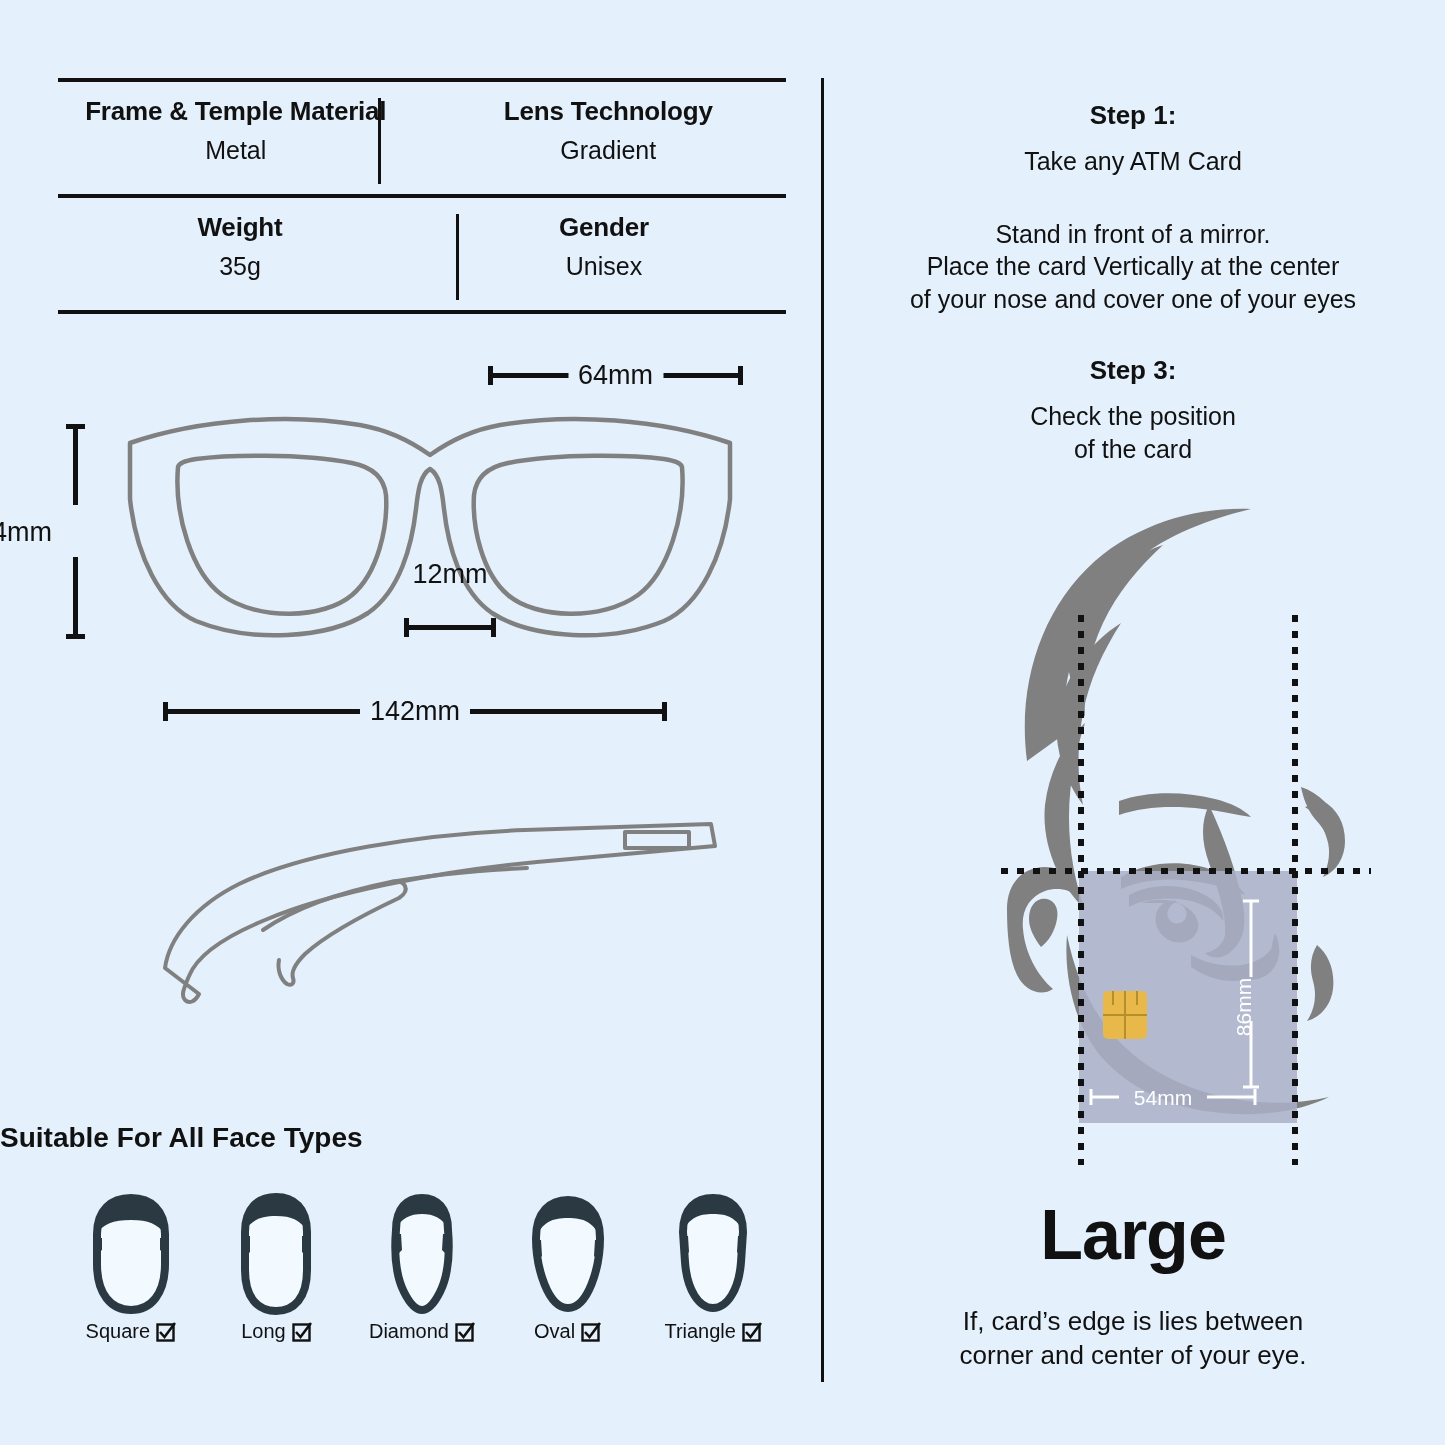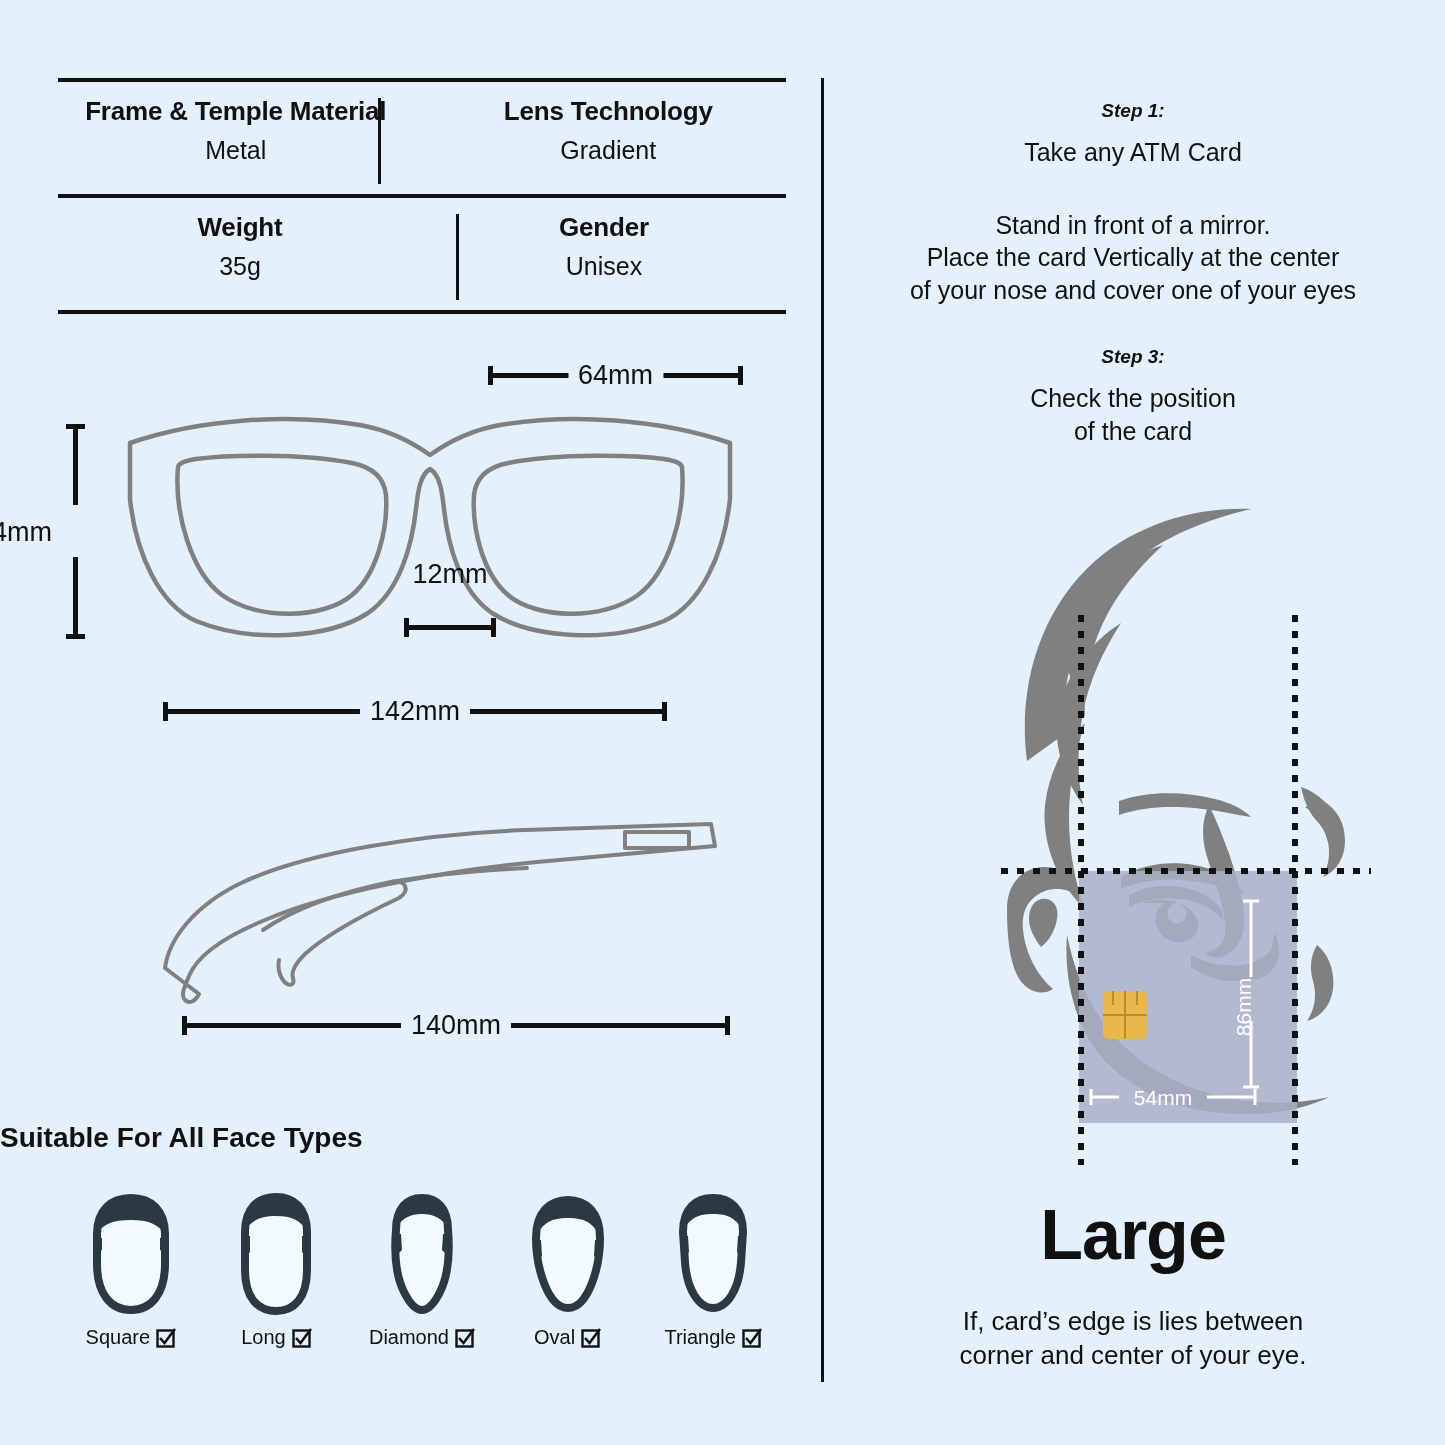--- a/index.html
+++ b/index.html
@@ -49,26 +49,26 @@
 
   .frame-svg{ position:absolute; left:100px; top:405px; }
   .temple-svg{ position:absolute; left:155px; top:818px; }
 
   .faces-heading{
     position:absolute; left:0; top:1122px; width:821px; text-align:left;
     font-size:28px; font-weight:bold;
   }
   .faces-row{ position:absolute; left:58px; top:1190px; width:728px; display:flex; }
   .face-item{ flex:1; display:flex; flex-direction:column; align-items:center; }
-  .face-caption{ margin-top:8px; font-size:20px; display:flex; align-items:center; gap:6px; }
+  .face-caption{ margin-top:2px; font-size:20px; display:flex; align-items:center; gap:6px; }
 
   
   .right-panel{ position:absolute; left:821px; top:0; width:624px; height:1445px; }
   .steps{ position:absolute; left:0; top:100px; width:624px; text-align:center; }
-  .step-title{ font-size:19px; font-weight:bold; margin-bottom:14px;font-style:italic; }
+  .step-title{ font-size:26px; font-weight:bold; margin-bottom:14px; }
   .step-body{ font-size:25px; line-height:1.30; margin-bottom:40px; white-space:pre-line; }
   .step-body.last{ margin-bottom:0; }
 
   .face-scene{ position:absolute; left:150px; top:505px; }
 
   .result{ position:absolute; left:0; top:1195px; width:624px; text-align:center; }
   .result-size{ font-size:70px; font-weight:bold; letter-spacing:-1px; }
   .result-note{ font-size:26px; line-height:1.30; margin-top:30px; white-space:pre-line; }
 </style>
 </head>
@@ -165,26 +165,20 @@
                  C28 172 26 178 30 182 C34 186 40 184 44 176 Z"></path>
         <path d="M108 112 C140 90 186 74 236 64 C244 62 248 64 250 68
                  C252 72 250 76 244 80 C210 96 172 116 150 136
                  C140 146 136 154 138 160 C140 166 136 168 132 166
                  C126 162 122 152 124 142"></path>
         <path d="M236 64 C280 56 330 52 372 50"></path>
         <rect x="470" y="14" width="64" height="16"></rect>
       </g>
     </svg>
 
-    <div class="dimline" style="left:182px; top:1010px; width:548px; height:30px;">
-      <div class="cap" style="left:0;"></div>
-      <div class="bar" style="left:3px; right:3px;"></div>
-      <div class="cap" style="right:0;"></div>
-      <div class="txt" style="left:50%; transform:translate(-50%,-50%);">140mm</div>
-    </div>
 
     <div class="faces-heading">Suitable For All Face Types</div>
 
     <div class="faces-row">
 
       <div class="face-item">
         <svg width="96" height="128" viewBox="0 0 96 128">
           <path d="M14 44 C14 20 28 8 48 8 C68 8 82 20 82 44 L82 74
                    C82 104 68 120 48 120 C28 120 14 104 14 74 Z" fill="#f2f9ff" stroke="#2b3a42" stroke-width="8"></path>
           <path d="M14 44 C14 18 28 6 48 6 C68 6 82 18 82 44

